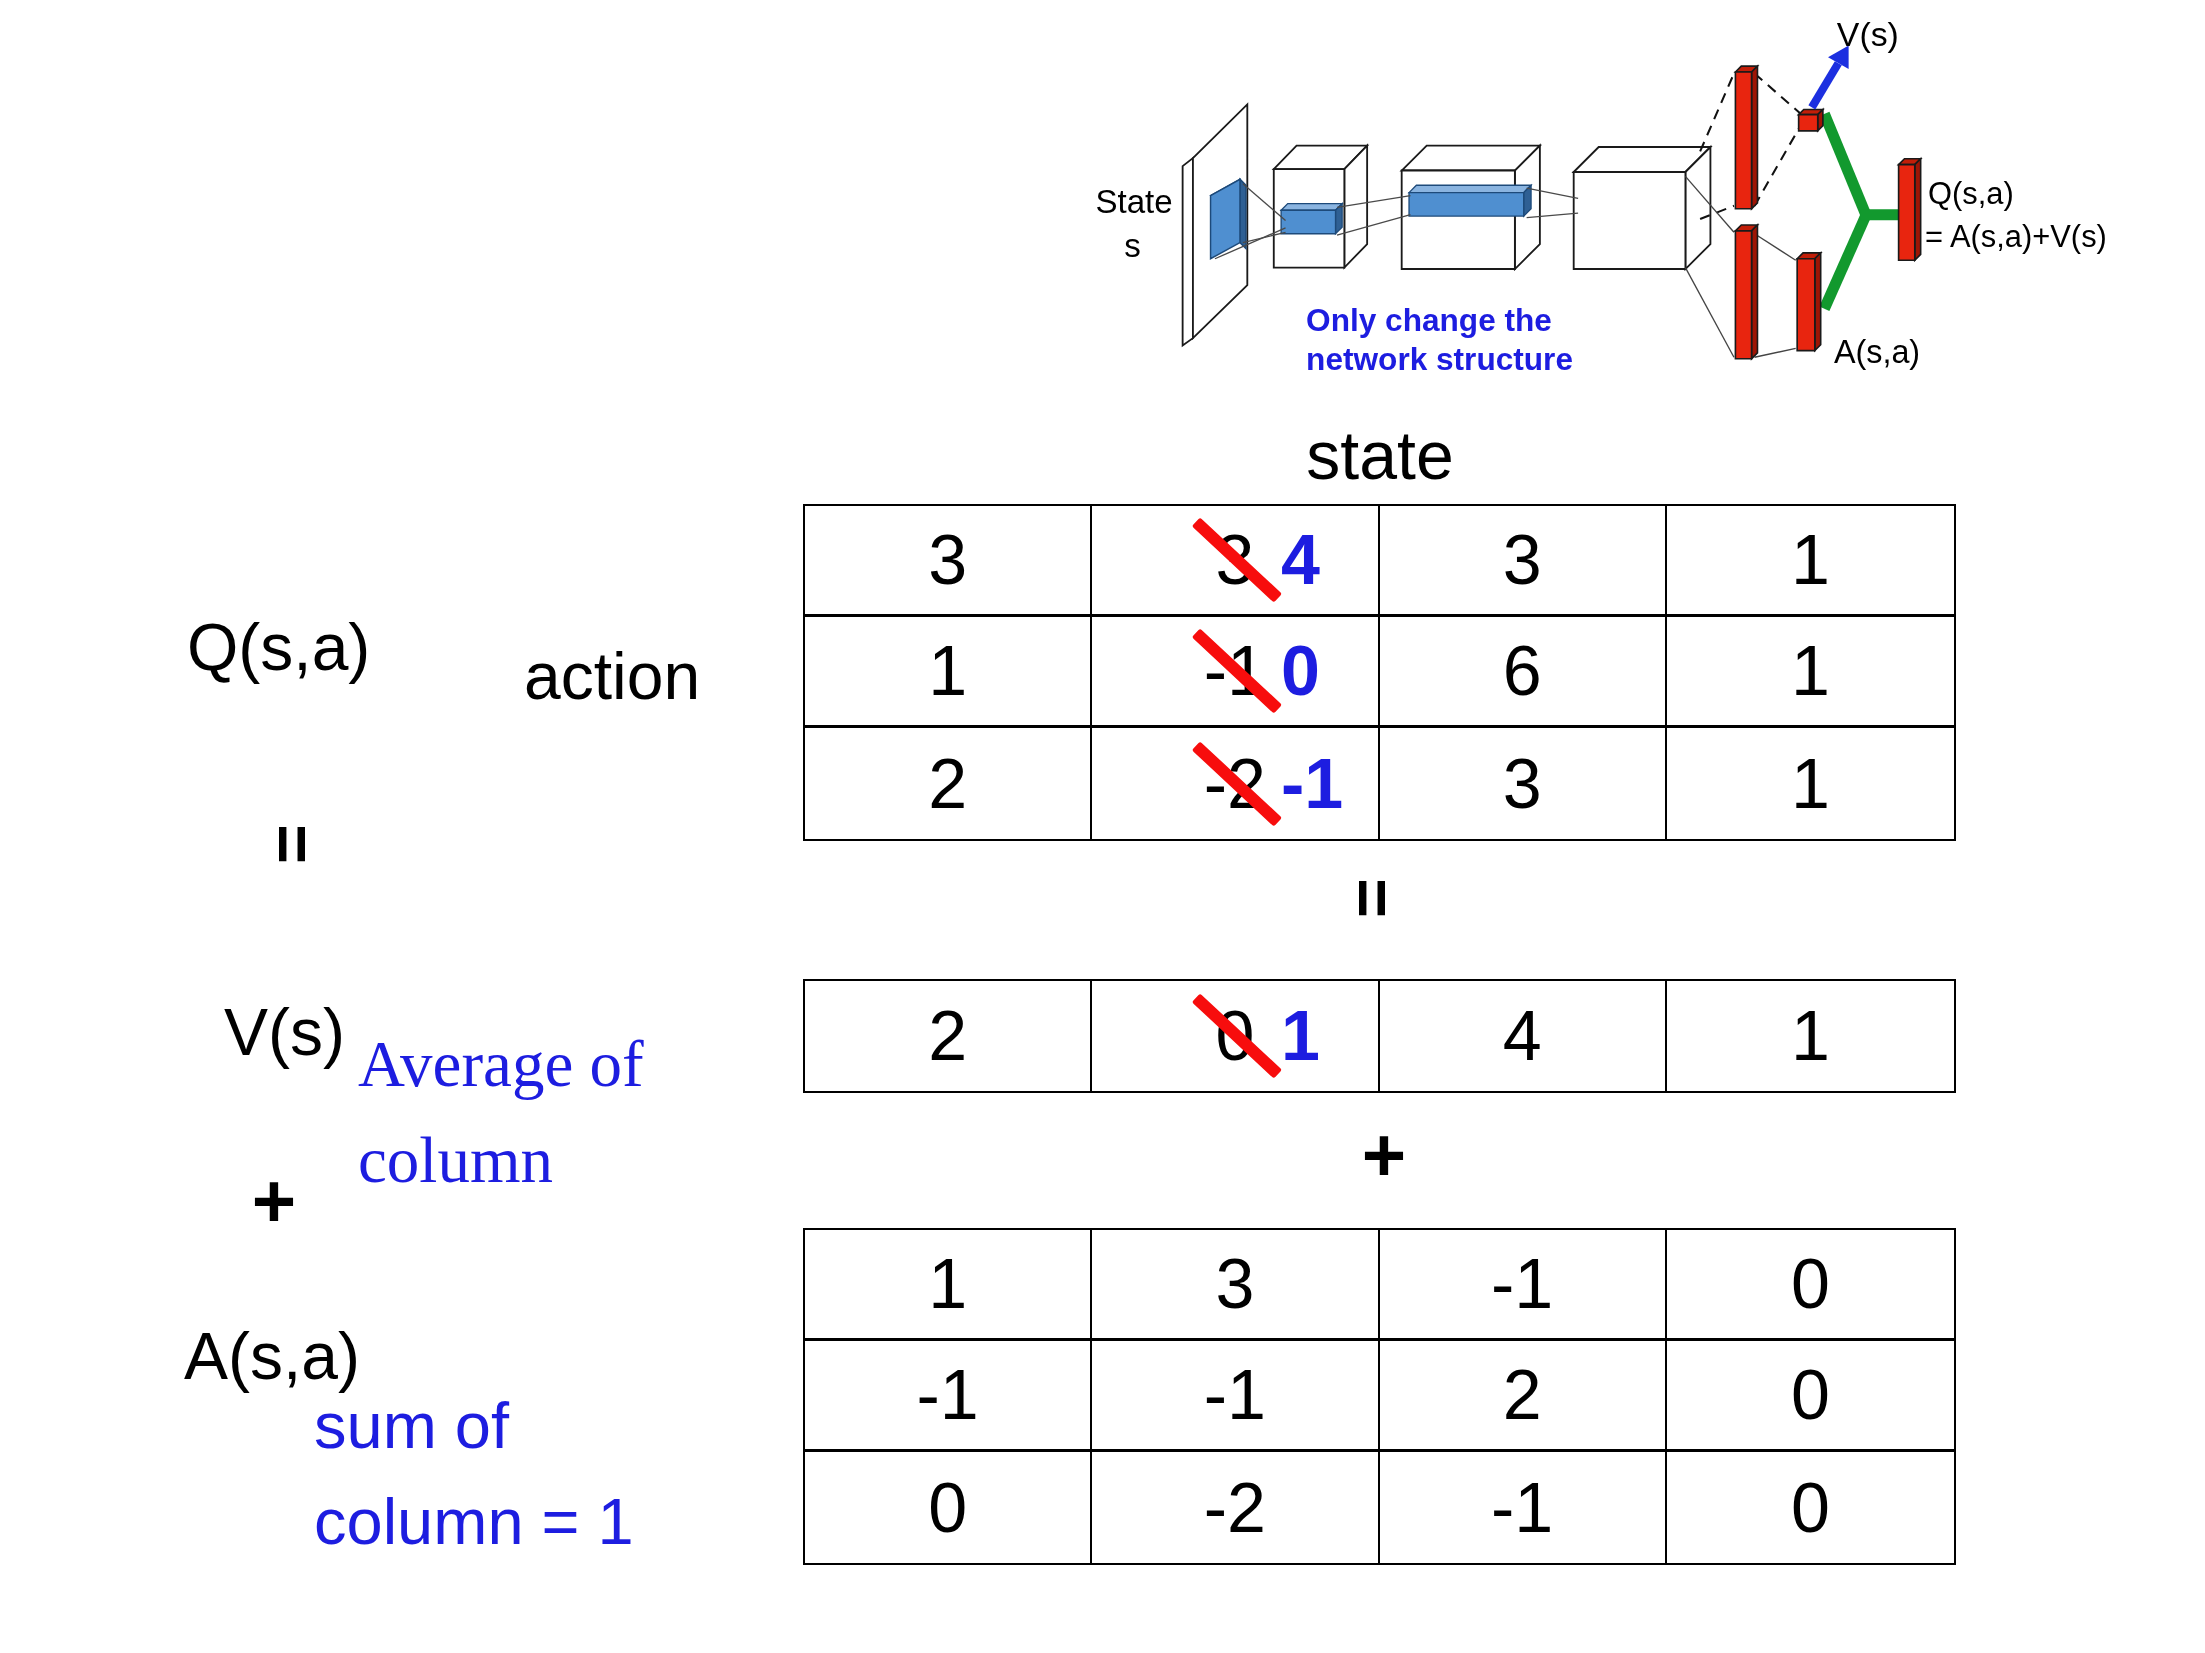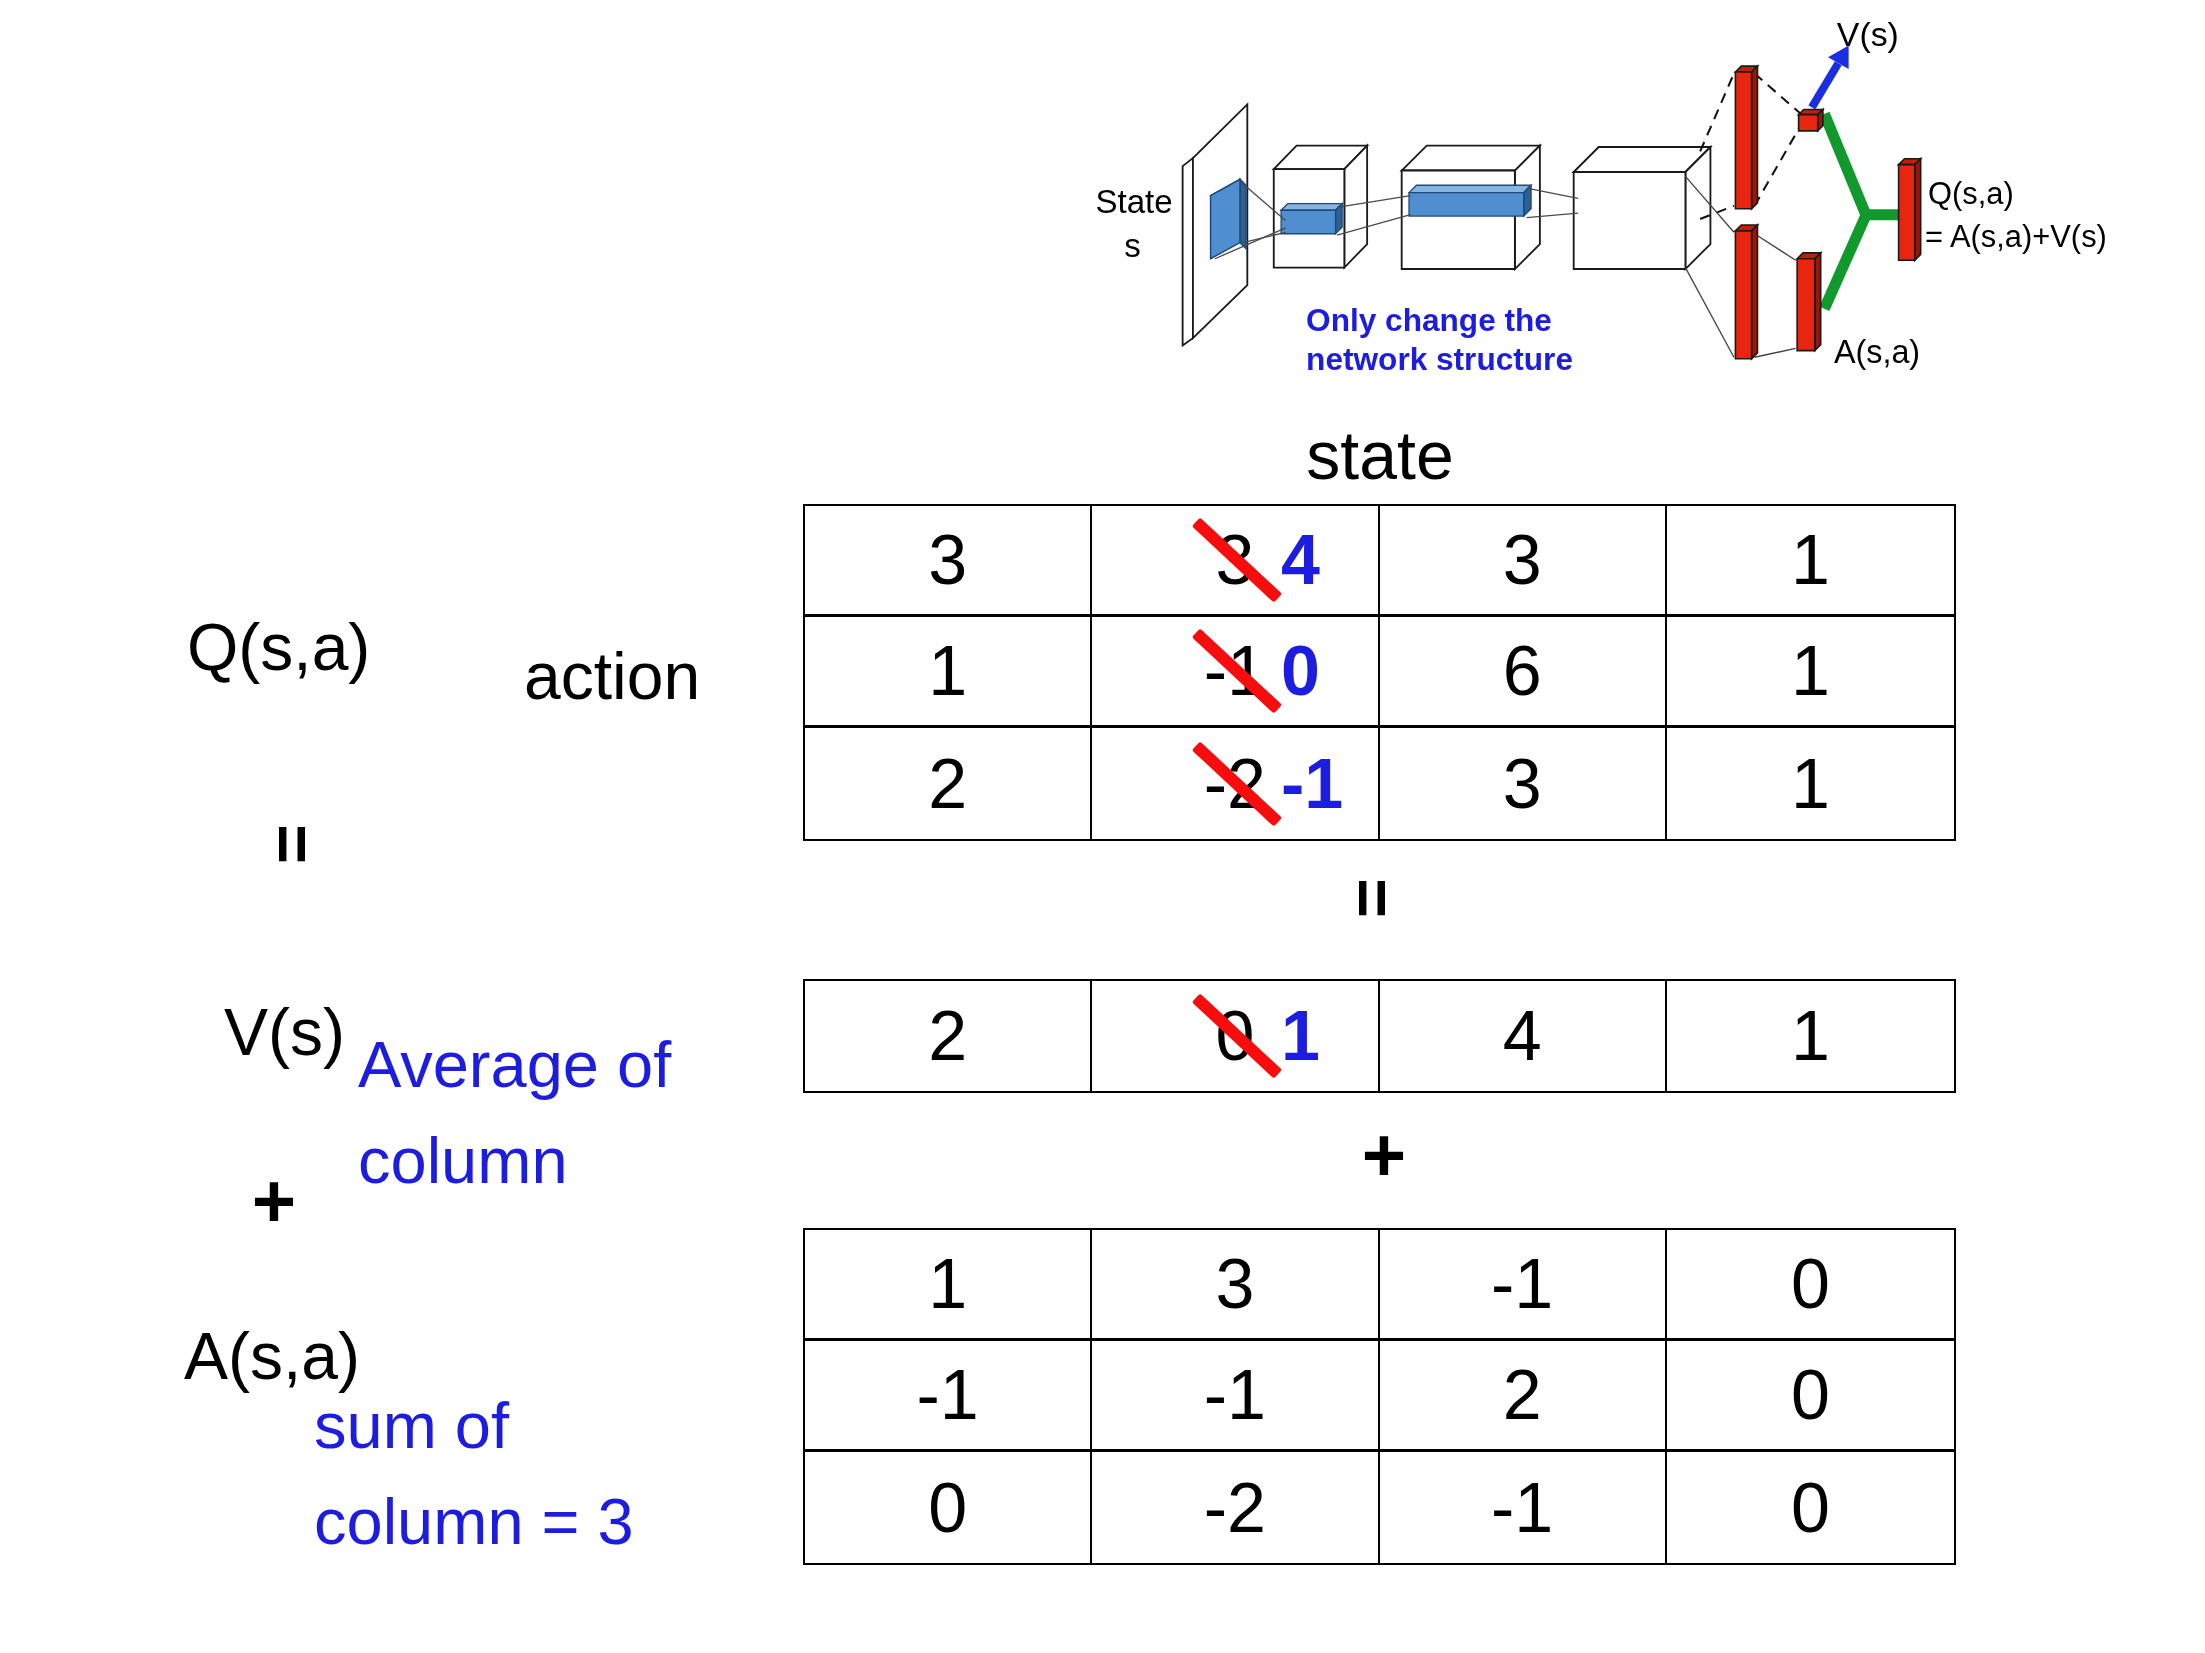--- a/index.html
+++ b/index.html
@@ -147,34 +147,34 @@
   <div class="lbl f90" style="left:187px;top:609px;">Q(s,a)</div>
 
   <div class="lbl f90" style="left:524px;top:638px;width:221px;">action</div>
 
   <div class="eqrot" style="left:256px;top:807px;">=</div>
 
   <div class="eqrot" style="left:1336px;top:861px;">=</div>
 
   <div class="lbl f90" style="left:224px;top:994px;">V(s)</div>
 
-  <div class="blue-note" style="left:358px;top:1017px;">
+  <div class="blue-note" style="left:358px;top:1017px;font-family:Liberation Serif, serif;">
     <div>Average of</div>
     <div>column</div>
   </div>
 
   <div class="plus" style="left:237px;top:1163px;">+</div>
 
   <div class="plus" style="left:1347px;top:1117px;">+</div>
 
   <div class="lbl f90" style="left:184px;top:1318px;">A(s,a)</div>
 
   <div class="blue-note" style="left:314px;top:1378px;">
     <div>sum of</div>
-    <div>column = 3</div>
+    <div>column = 1</div>
   </div>
 
   <div class="tbl" style="left:803px;top:504px;width:1153px;height:337px;
        grid-template-columns:repeat(4,1fr);grid-template-rows:repeat(3,1fr);">
     <div class="cell">3</div>
     <div class="cell cross">
       <span class="old">3</span>
       <span class="slash"></span>
       <span class="new">4</span>
     </div>

